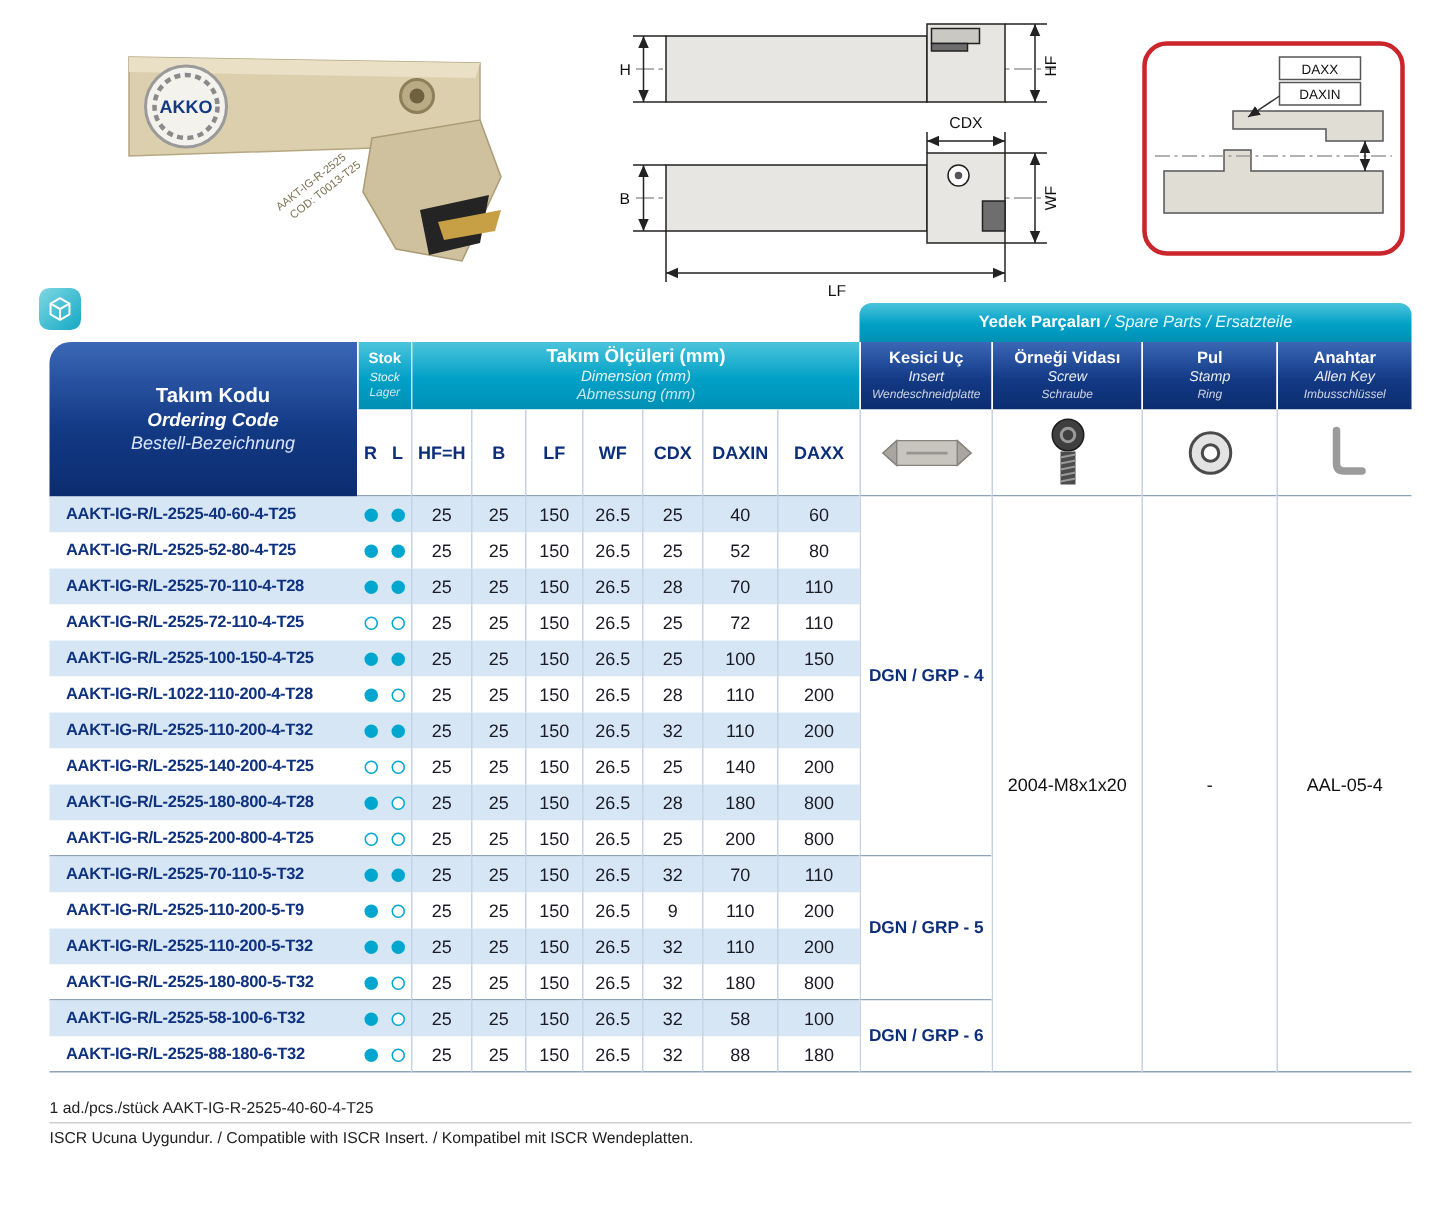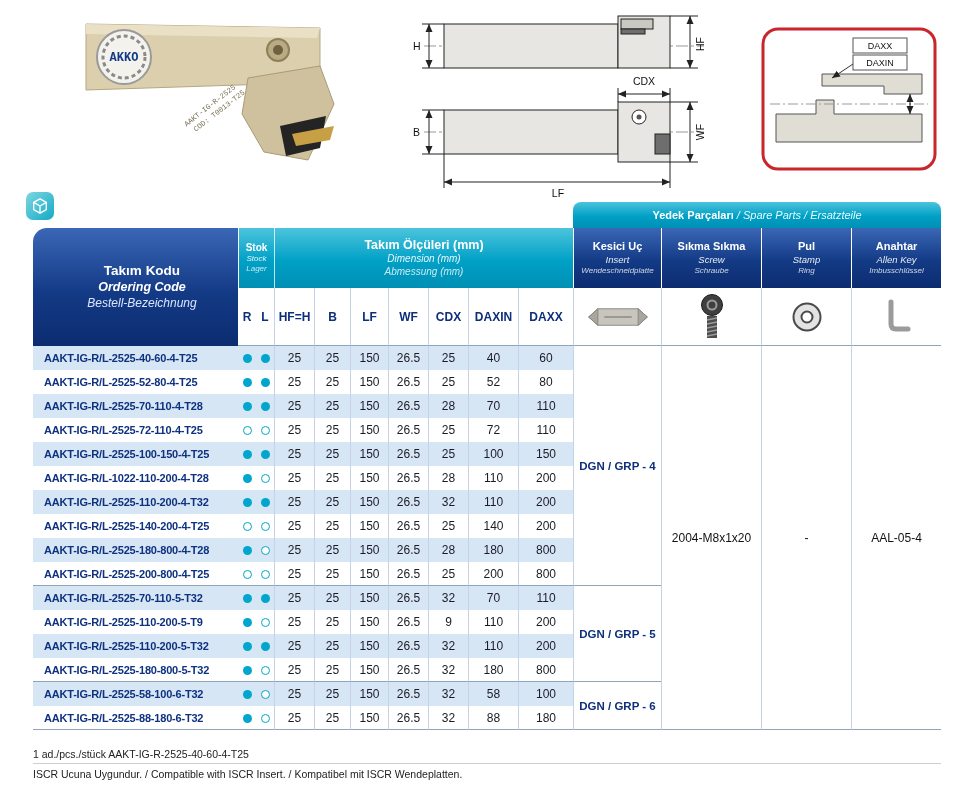--- a/index.html
+++ b/index.html
@@ -4,21 +4,21 @@
 <style>
   html,body { margin:0; padding:0; }
   body {
     width:953px; height:803px; background:#fff; position:relative; overflow:hidden;
     font-family:"Liberation Sans", sans-serif; -webkit-font-smoothing:antialiased;
   }
   svg { font-family:inherit; display:block; }
 
   
   .drawings { position:relative; height:202px; }
-  .tool-photo { position:absolute; left:72px; top:8px;font-family:Liberation Mono, monospace; }
+  .tool-photo { position:absolute; left:72px; top:22px; }
   .dim-drawings { position:absolute; left:408px; top:10px; }
   .detail-drawing { position:absolute; left:760px; top:26px; }
 
   
   .table-wrap { position:relative; margin-left:33px; width:908px; }
   .corner-icon {
     position:absolute; left:-7px; top:-10px; width:28px; height:28px; z-index:5;
     background:linear-gradient(135deg,#7ed7e2,#14a9c6); border-radius:7px;
     box-shadow:-2px -2px 0 #fff; display:flex; align-items:center; justify-content:center;
   }
@@ -27,21 +27,21 @@
 
   tr.toprow td { height:26px; }
   td.blank { background:#fff; }
   td.spare-bar {
     background:linear-gradient(180deg,#4cc4dc,#00a0c6 55%,#008fb4);
     color:#fff; font-size:11px; border-radius:8px 8px 0 0;
   }
   .spare-bar .bld { font-weight:bold; }
   .spare-bar .itl { font-style:italic; color:#e6fbff; }
 
-  tr.bandrow > td { height:60px; line-height:1.25; }
+  tr.bandrow > td { height:45px; line-height:1.25; }
   td.tk {
     background:linear-gradient(180deg,#3a67b6,#133a85 55%,#0c2c70);
     border-radius:14px 0 0 0; text-align:center; padding-left:13px; color:#fff;
   }
   .tk .l1 { display:block; font-weight:bold; font-size:13.5px; }
   .tk .l2 { display:block; font-weight:bold; font-style:italic; font-size:12.5px; }
   .tk .l3 { display:block; font-style:italic; font-size:12px; color:#d9e5ff; }
 
   td.cy { background:linear-gradient(180deg,#4cc4dc,#00a0c6 55%,#008fb4); color:#fff; }
   td.cy.stok { border-left:1px solid #fff; }
@@ -233,21 +233,21 @@
           <span class="bh1">Takım Ölçüleri (mm)</span>
           <span class="bh2">Dimension (mm)</span>
           <span class="bh3">Abmessung (mm)</span>
         </td>
         <td class="nv">
           <span class="bh1">Kesici Uç</span>
           <span class="bh2">Insert</span>
           <span class="bh3">Wendeschneidplatte</span>
         </td>
         <td class="nv">
-          <span class="bh1">Sıkma Sıkma</span>
+          <span class="bh1">Örneği Vidası</span>
           <span class="bh2">Screw</span>
           <span class="bh3">Schraube</span>
         </td>
         <td class="nv">
           <span class="bh1">Pul</span>
           <span class="bh2">Stamp</span>
           <span class="bh3">Ring</span>
         </td>
         <td class="nv">
           <span class="bh1">Anahtar</span>

